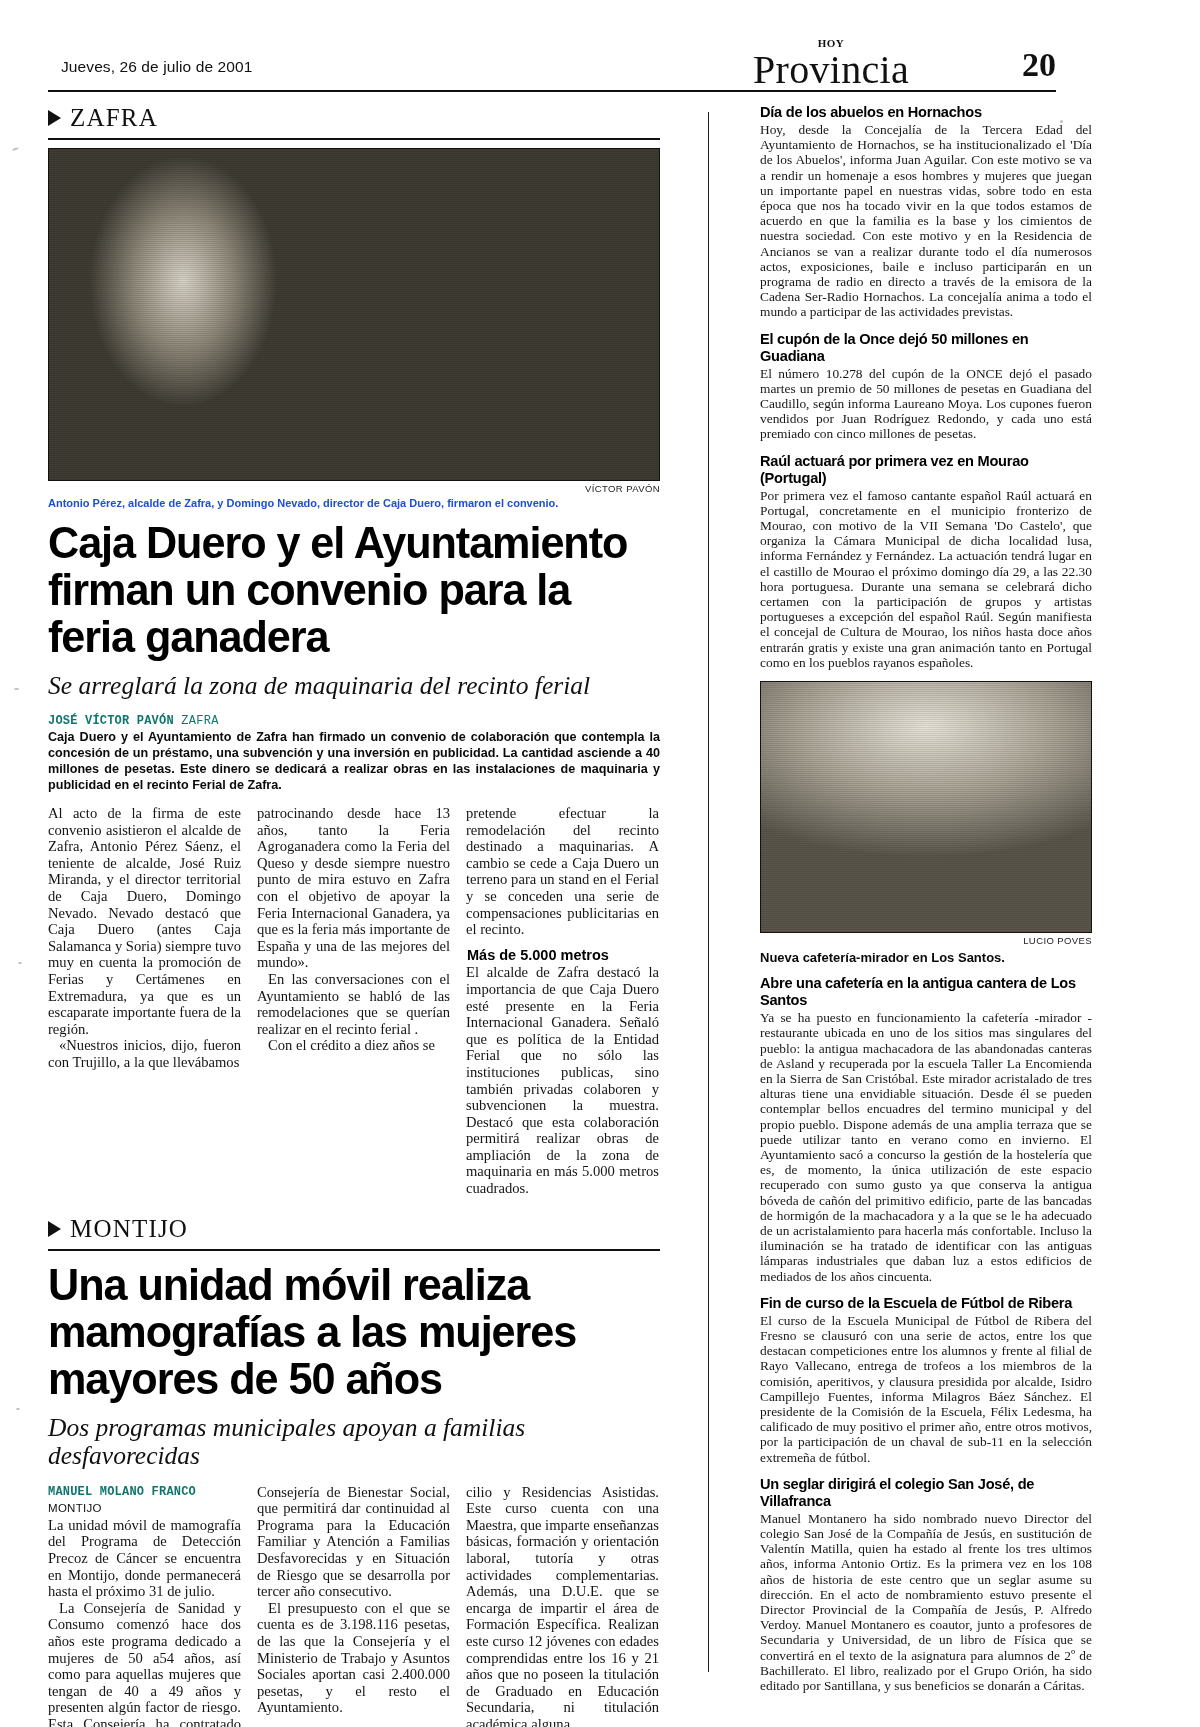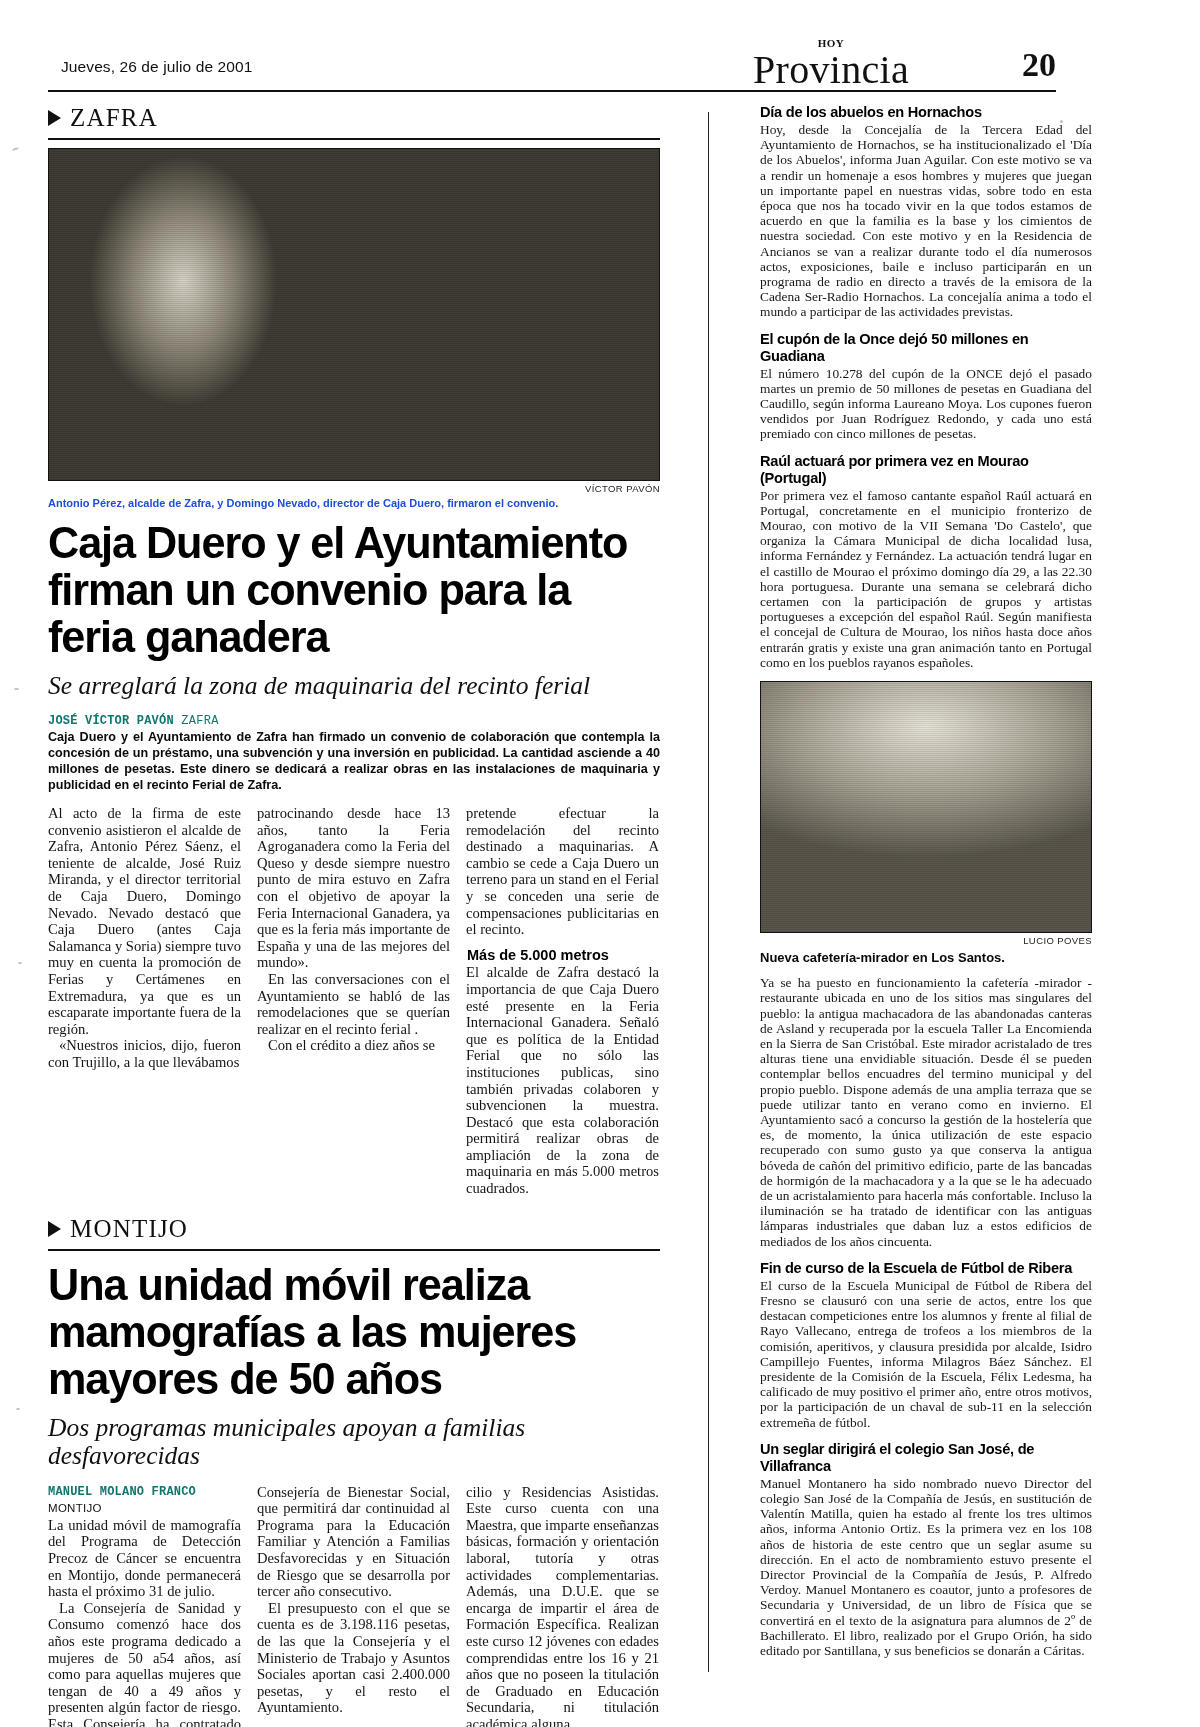--- a/index.html
+++ b/index.html
@@ -288,20 +288,21 @@
       </div>
 
       <div class="photo p2" style="margin-top:6px;">
         <div class="grain"></div>
         <div class="vign"></div>
       </div>
       <div class="photo-credit">LUCIO POVES</div>
       <div class="rail-caption">Nueva cafetería-mirador en Los Santos.</div>
 
       <div class="rail-item" style="margin-top:10px;">
+        <div class="rail-title">Abre una cafetería en la antigua cantera de Los Santos</div>
         <div class="rail-body">Ya se ha puesto en funcionamiento la cafetería -mirador - restaurante ubicada en uno de los sitios mas singulares del pueblo: la antigua machacadora de las abandonadas canteras de Asland y recuperada por la escuela Taller La Encomienda en la Sierra de San Cristóbal. Este mirador acristalado de tres alturas tiene una envidiable situación. Desde él se pueden contemplar bellos encuadres del termino municipal y del propio pueblo. Dispone además de una amplia terraza que se puede utilizar tanto en verano como en invierno. El Ayuntamiento sacó a concurso la gestión de la hostelería que es, de momento, la única utilización de este espacio recuperado con sumo gusto ya que conserva la antigua bóveda de cañón del primitivo edificio, parte de las bancadas de hormigón de la machacadora y a la que se le ha adecuado de un acristalamiento para hacerla más confortable. Incluso la iluminación se ha tratado de identificar con las antiguas lámparas industriales que daban luz a estos edificios de mediados de los años cincuenta.</div>
       </div>
 
       <div class="rail-item">
         <div class="rail-title">Fin de curso de la Escuela de Fútbol de Ribera</div>
         <div class="rail-body">El curso de la Escuela Municipal de Fútbol de Ribera del Fresno se clausuró con una serie de actos, entre los que destacan competiciones entre los alumnos y frente al filial de Rayo Vallecano, entrega de trofeos a los miembros de la comisión, aperitivos, y clausura presidida por alcalde, Isidro Campillejo Fuentes, informa Milagros Báez Sánchez. El presidente de la Comisión de la Escuela, Félix Ledesma, ha calificado de muy positivo el primer año, entre otros motivos, por la participación de un chaval de sub-11 en la selección extremeña de fútbol.</div>
       </div>
 
       <div class="rail-item">
         <div class="rail-title">Un seglar dirigirá el colegio San José, de Villafranca</div>

